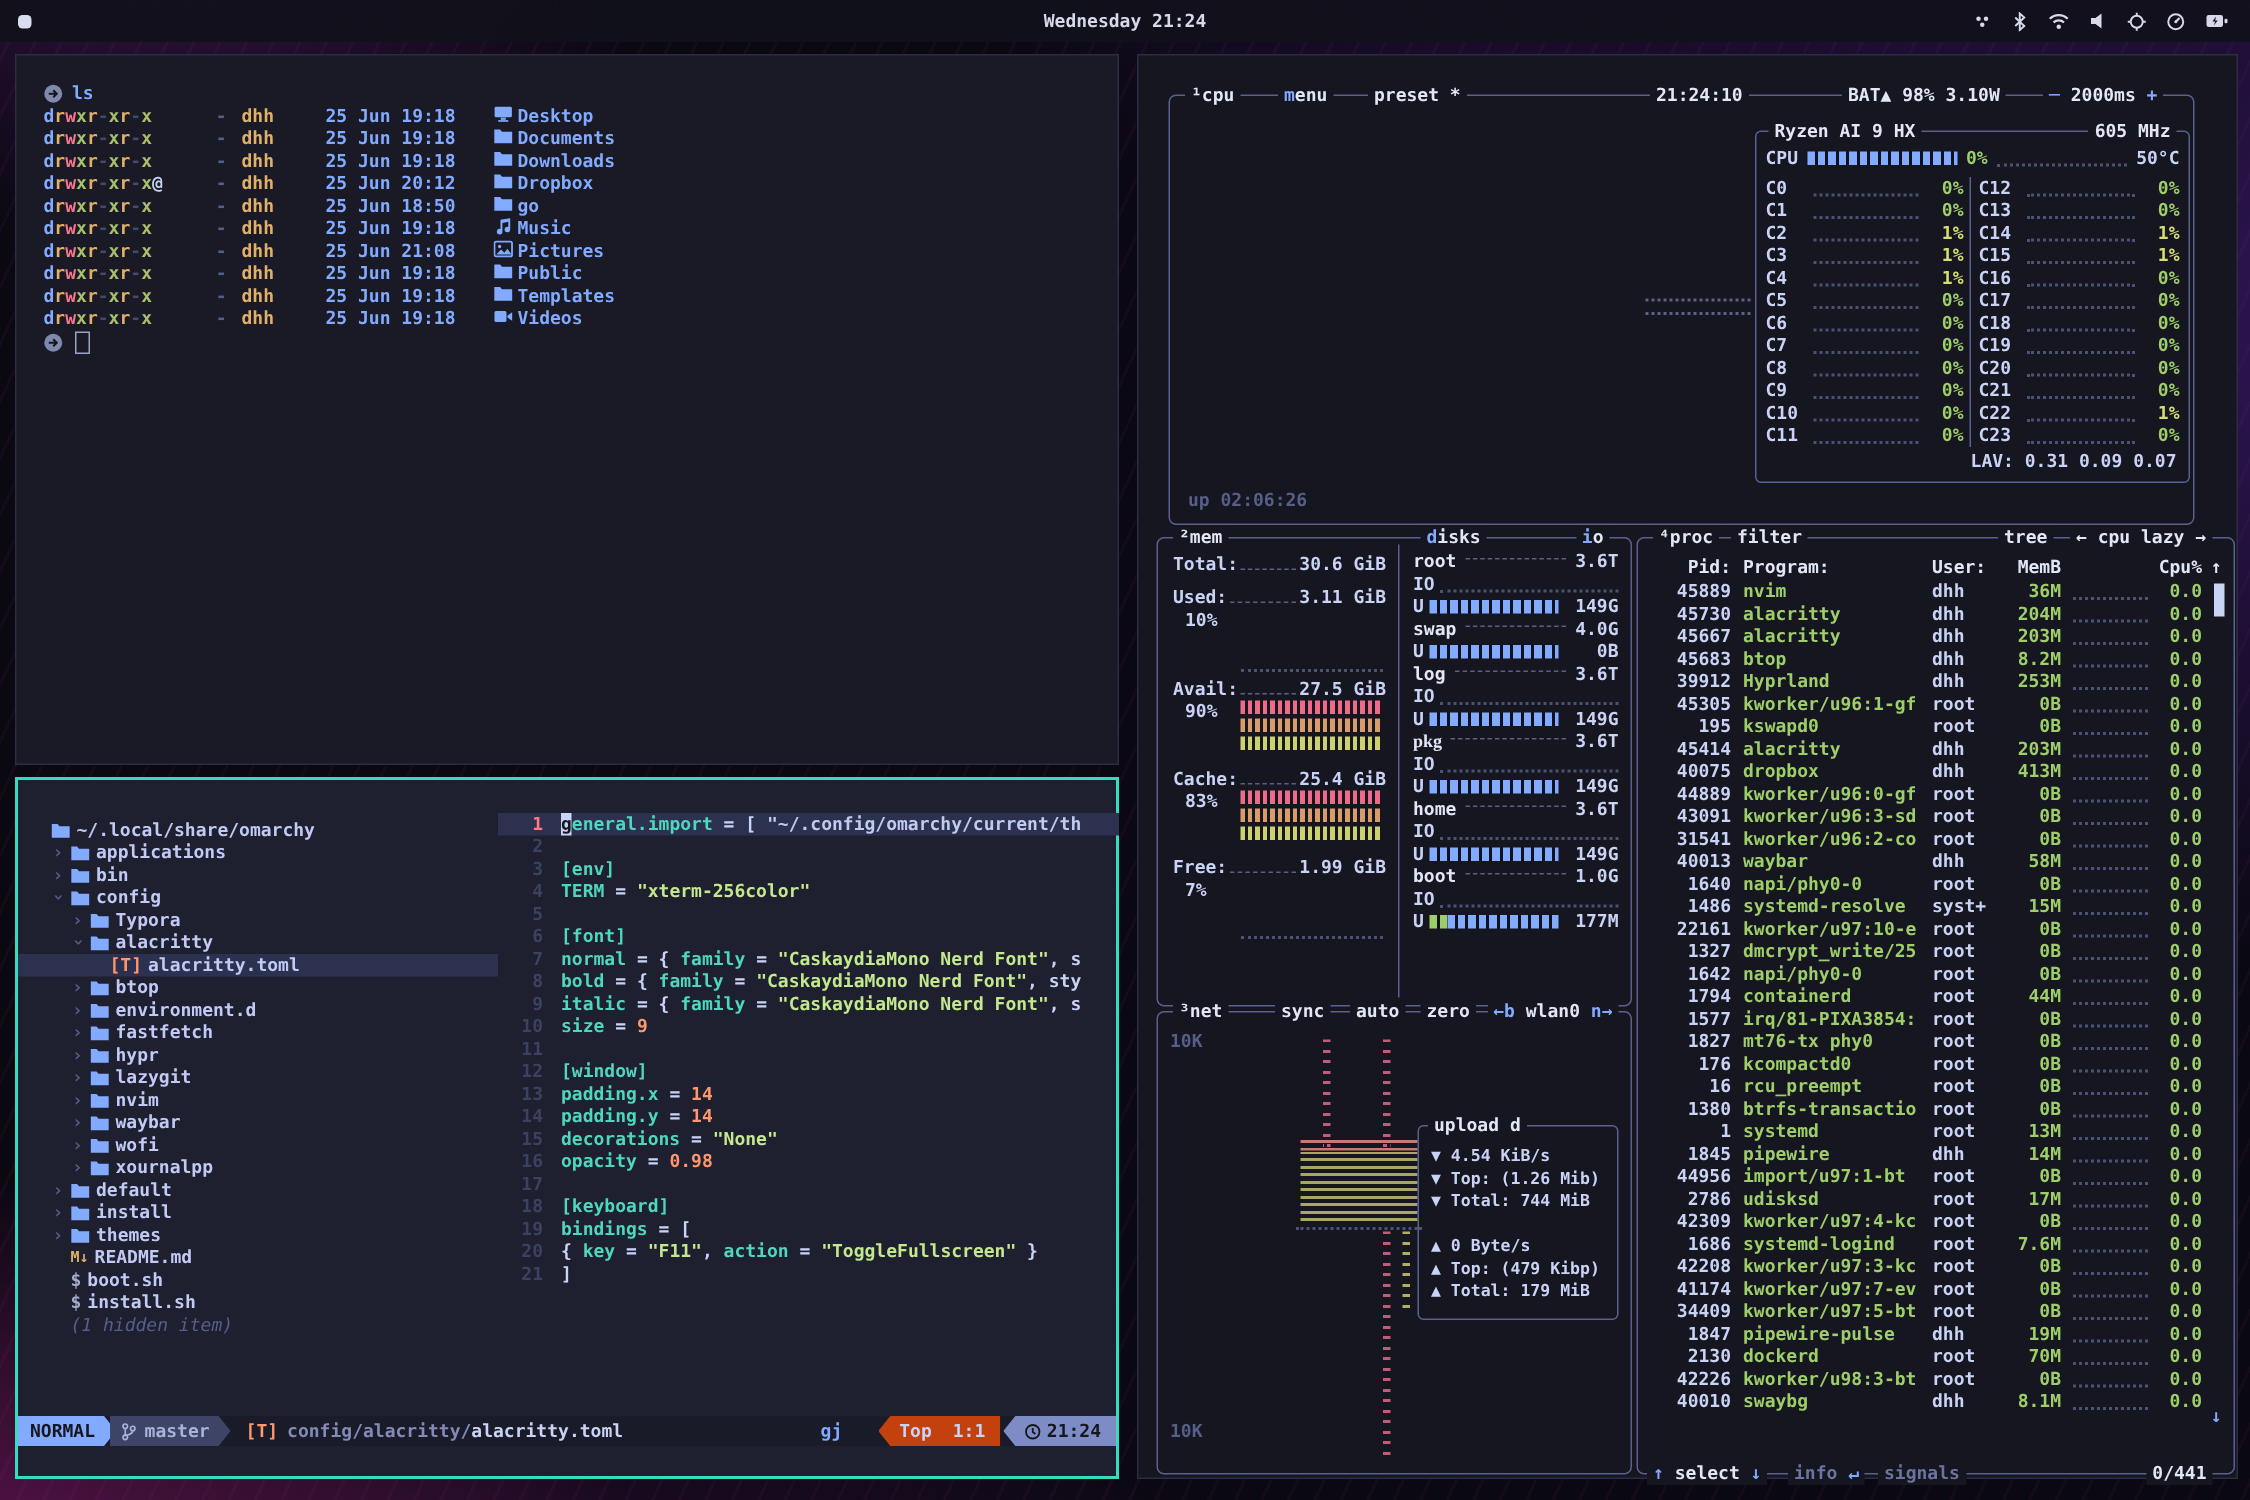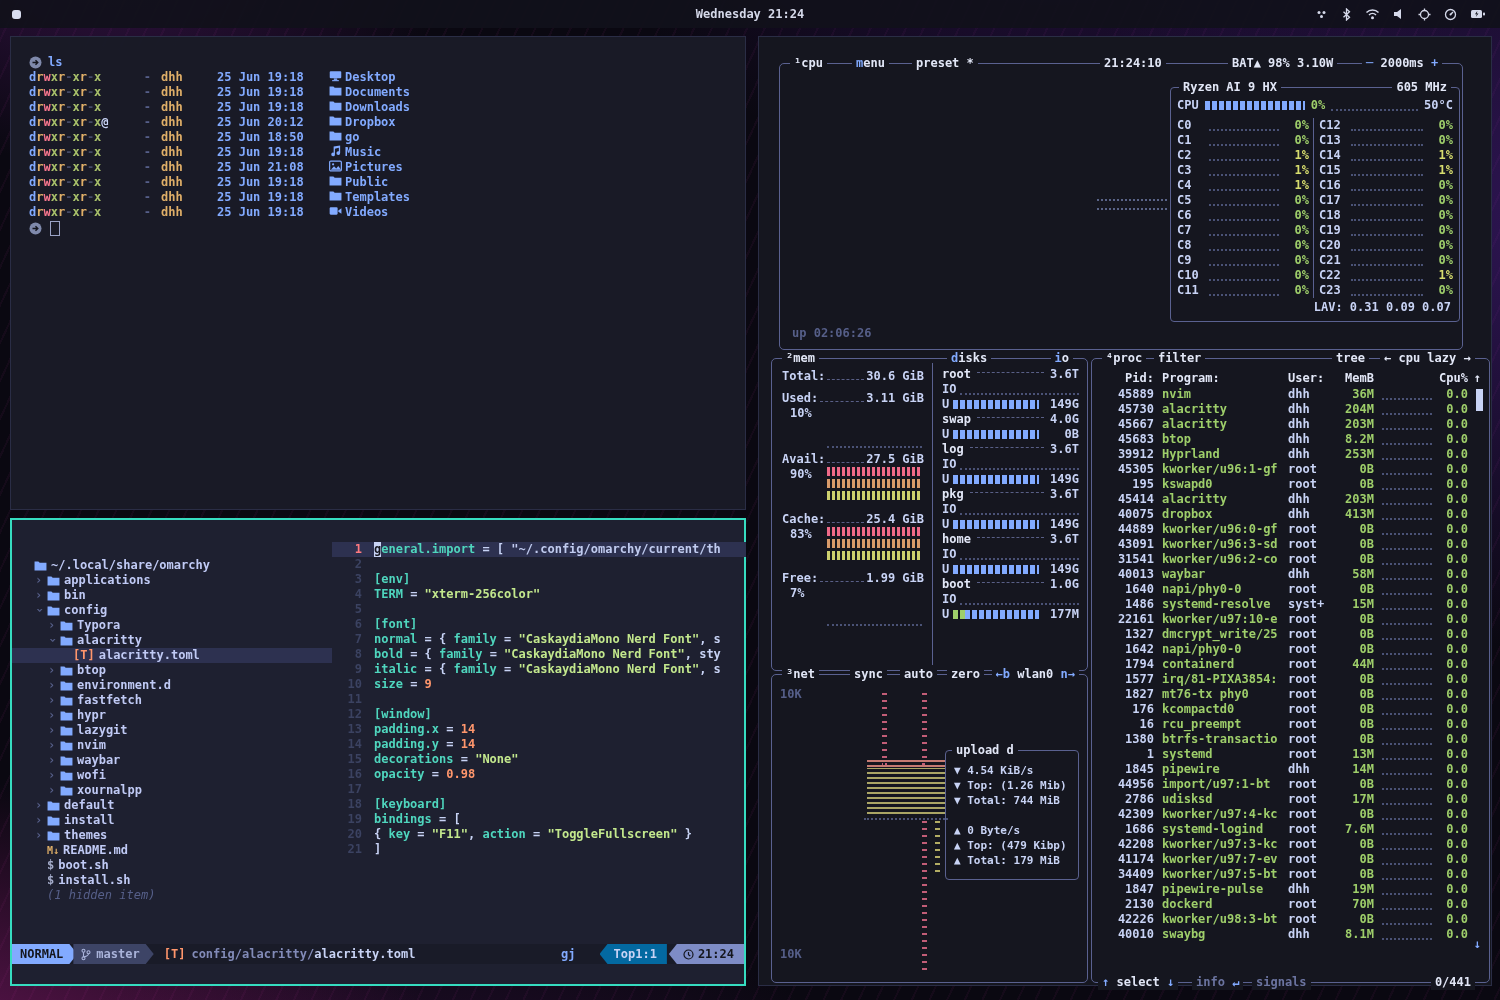--- a/index.html
+++ b/index.html
@@ -32,21 +32,21 @@
   .c-user{width:46px;padding-left:10px;color:#e0af68}.c-date{width:112px;padding-left:10px;color:#82aaff}
   .c-name{display:flex;align-items:center;gap:3px;color:#82aaff}
   .hdr{color:#c3cbed;text-decoration:underline}
   .pd{color:#82aaff}.pr{color:#e0af68}.pw{color:#f7768e}.px{color:#a8c06a}.pm{color:#444a66}.pa{color:#c8d3f5}
   .prompt-line{display:flex;align-items:center;gap:6px;height:15px;margin-bottom:0}
   .prompt-line .cmd{color:#82aaff}
   .cursor-hollow{display:inline-block;width:8px;height:13px;border:1px solid #9aa3c6;margin-left:2px}
   
   #nvim{left:10px;top:518px;width:736px;height:468px;background:#1e2030;border:2px solid #36dcc0;
     font-size:12px;font-weight:bold;line-height:15px;color:#c8d3f5}
-  #nv-tree{position:absolute;left:0;top:16px;width:320px;height:420px;padding-top:22px;overflow:hidden}
+  #nv-tree{position:absolute;left:0;top:4px;width:320px;height:420px;padding-top:22px;overflow:hidden}
   .tree-row{height:15px;line-height:15px;display:flex;align-items:center;gap:4px;white-space:nowrap;color:#c0caf5}
   .tree-row.sel{background:#2d3150}
   .tree-row .chev{color:#565f89;width:8px;display:inline-block}
   .tree-row .chev.open{display:inline-block;transform:rotate(90deg)}
   .tree-row .ticon{color:#ff966c}
   .tree-row .micon{color:#e0af68;font-size:10px}
   .tree-row .shicon{color:#a5adcb}
   .tree-row .muted{color:#565f89;font-style:italic;font-weight:normal}
   #nv-code{position:absolute;left:320px;top:0;width:414px;height:420px;padding-top:22px;overflow:hidden}
   .code-line{height:15px;line-height:15px;white-space:pre;display:flex}
@@ -59,22 +59,22 @@
   #nv-status{position:absolute;left:0;top:424px;width:732px;height:20px;background:#191b28;display:flex;align-items:center;font-size:12px}
   .seg{display:flex;align-items:center;height:20px;padding:0 10px 0 8px}
   .seg.mode{background:#82aaff;color:#15161e;font-weight:bold;
     clip-path:polygon(0 0,calc(100% - 8px) 0,100% 50%,calc(100% - 8px) 100%,0 100%);padding-right:14px}
   .seg.branch{background:#3d4466;color:#a9b3da;gap:5px;margin-left:-4px;
     clip-path:polygon(0 0,calc(100% - 8px) 0,100% 50%,calc(100% - 8px) 100%,0 100%);padding-right:14px}
   .st-ft{color:#ff966c;margin-left:10px}
   .st-path{color:#828bb8;margin-left:6px}.st-file{color:#c8d3f5;font-weight:bold}
   .st-right{margin-left:auto;display:flex;align-items:center;height:20px}
   .st-keys{color:#82aaff;margin-right:24px}
-  .seg.pos{background:#0369a1;color:#c8d3f5;
-    clip-path:polygon(8px 0,100% 0,100% 100%,8px 100%,0 50%);padding-left:14px;}
+  .seg.pos{background:#c2410c;color:#c8d3f5;
+    clip-path:polygon(8px 0,100% 0,100% 100%,8px 100%,0 50%);padding-left:14px;gap:14px}
   .seg.clock{background:#7e8cc6;color:#15161e;font-weight:bold;margin-left:2px;gap:4px;
     clip-path:polygon(8px 0,100% 0,100% 100%,8px 100%,0 50%);padding-left:14px}
   
   #btop{left:758px;top:36px;width:734px;height:950px;background:#15161f;border:1px solid #2a2d45;
     font-size:12px;font-weight:bold;line-height:15px;color:#c8d3f5}
   .bx{position:absolute;border:1px solid #5a6190;border-radius:5px}
   .bt{position:absolute;top:-8px;background:#15161f;padding:0 4px;line-height:15px;white-space:nowrap;color:#e2e7f7}
   .bt .key{color:#82aaff}
   .lbl{position:absolute;white-space:nowrap}
   .green{color:#9ece6a}.bright{color:#d7dd6e}.blue{color:#82aaff}.gray{color:#565f89}
@@ -779,21 +779,21 @@
           <div class="drow">
             <span>U</span>
             <span style="flex: 1 1 0%; display: flex; height: 9px;">
               <span class="bar" style="flex: 1 1 0%;"></span>
             </span>
             <span class="dval" style="width: 36px;">149G</span>
           </div>
         </div>
         <div class="disk">
           <div class="drow">
-            <span style="color: rgb(226, 231, 247);">pkg</span>
+            <span style="color: rgb(226, 231, 247); font-family: Liberation Serif, serif;">pkg</span>
             <span class="fillDash"></span>
             <span>3.6T</span>
           </div>
           <div class="drow">
             <span>IO</span>
             <span style="flex: 1 1 0%; height: 2px; border-bottom: 2px dotted rgb(74, 82, 118); margin-top: 7px;"></span>
           </div>
           <div class="drow">
             <span>U</span>
             <span style="flex: 1 1 0%; display: flex; height: 9px;">

